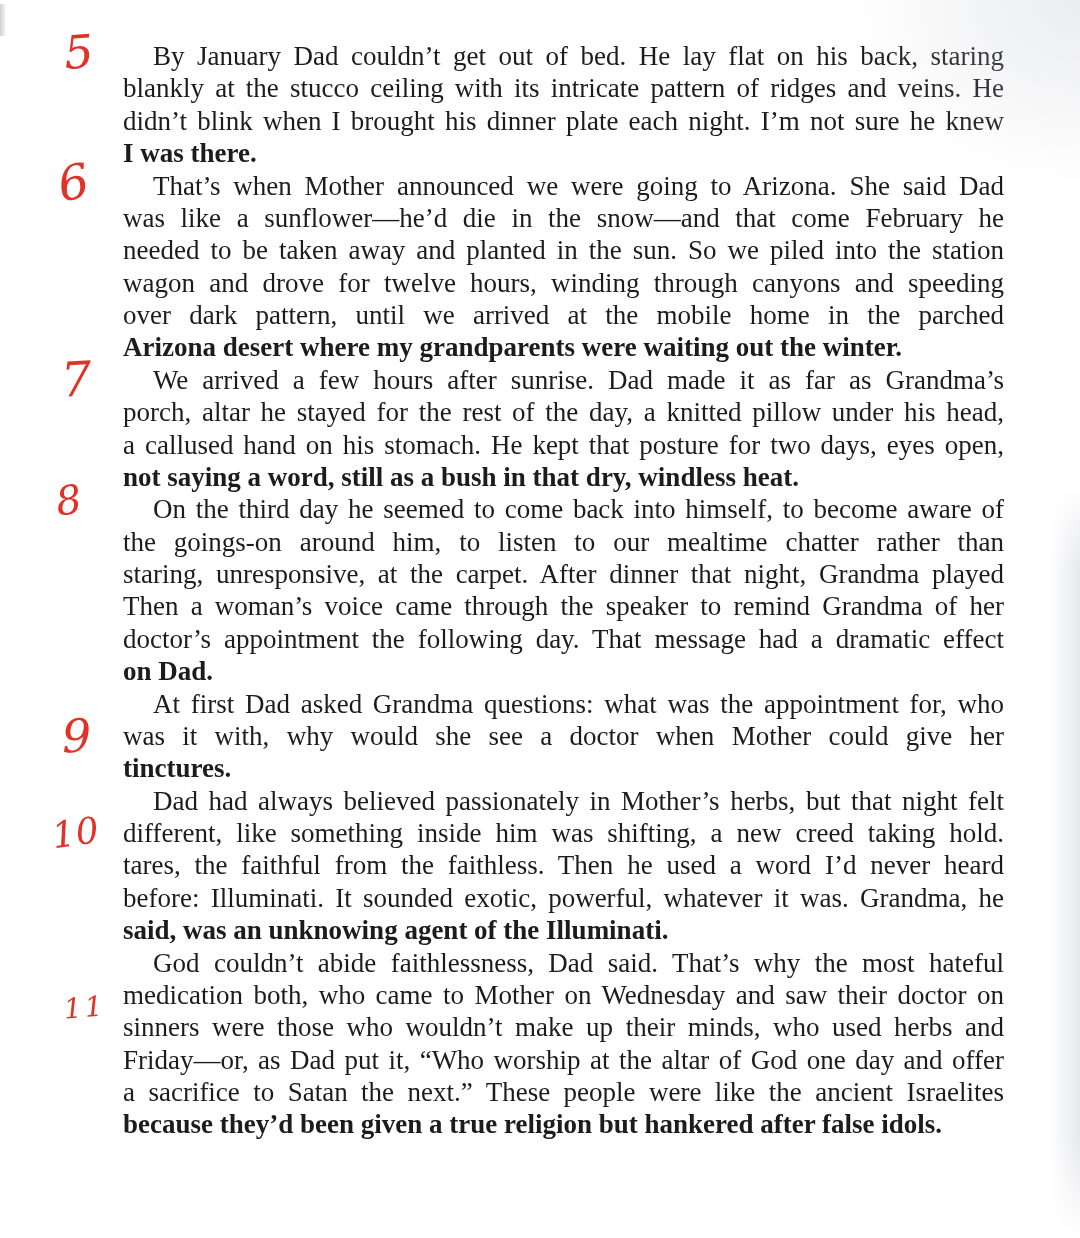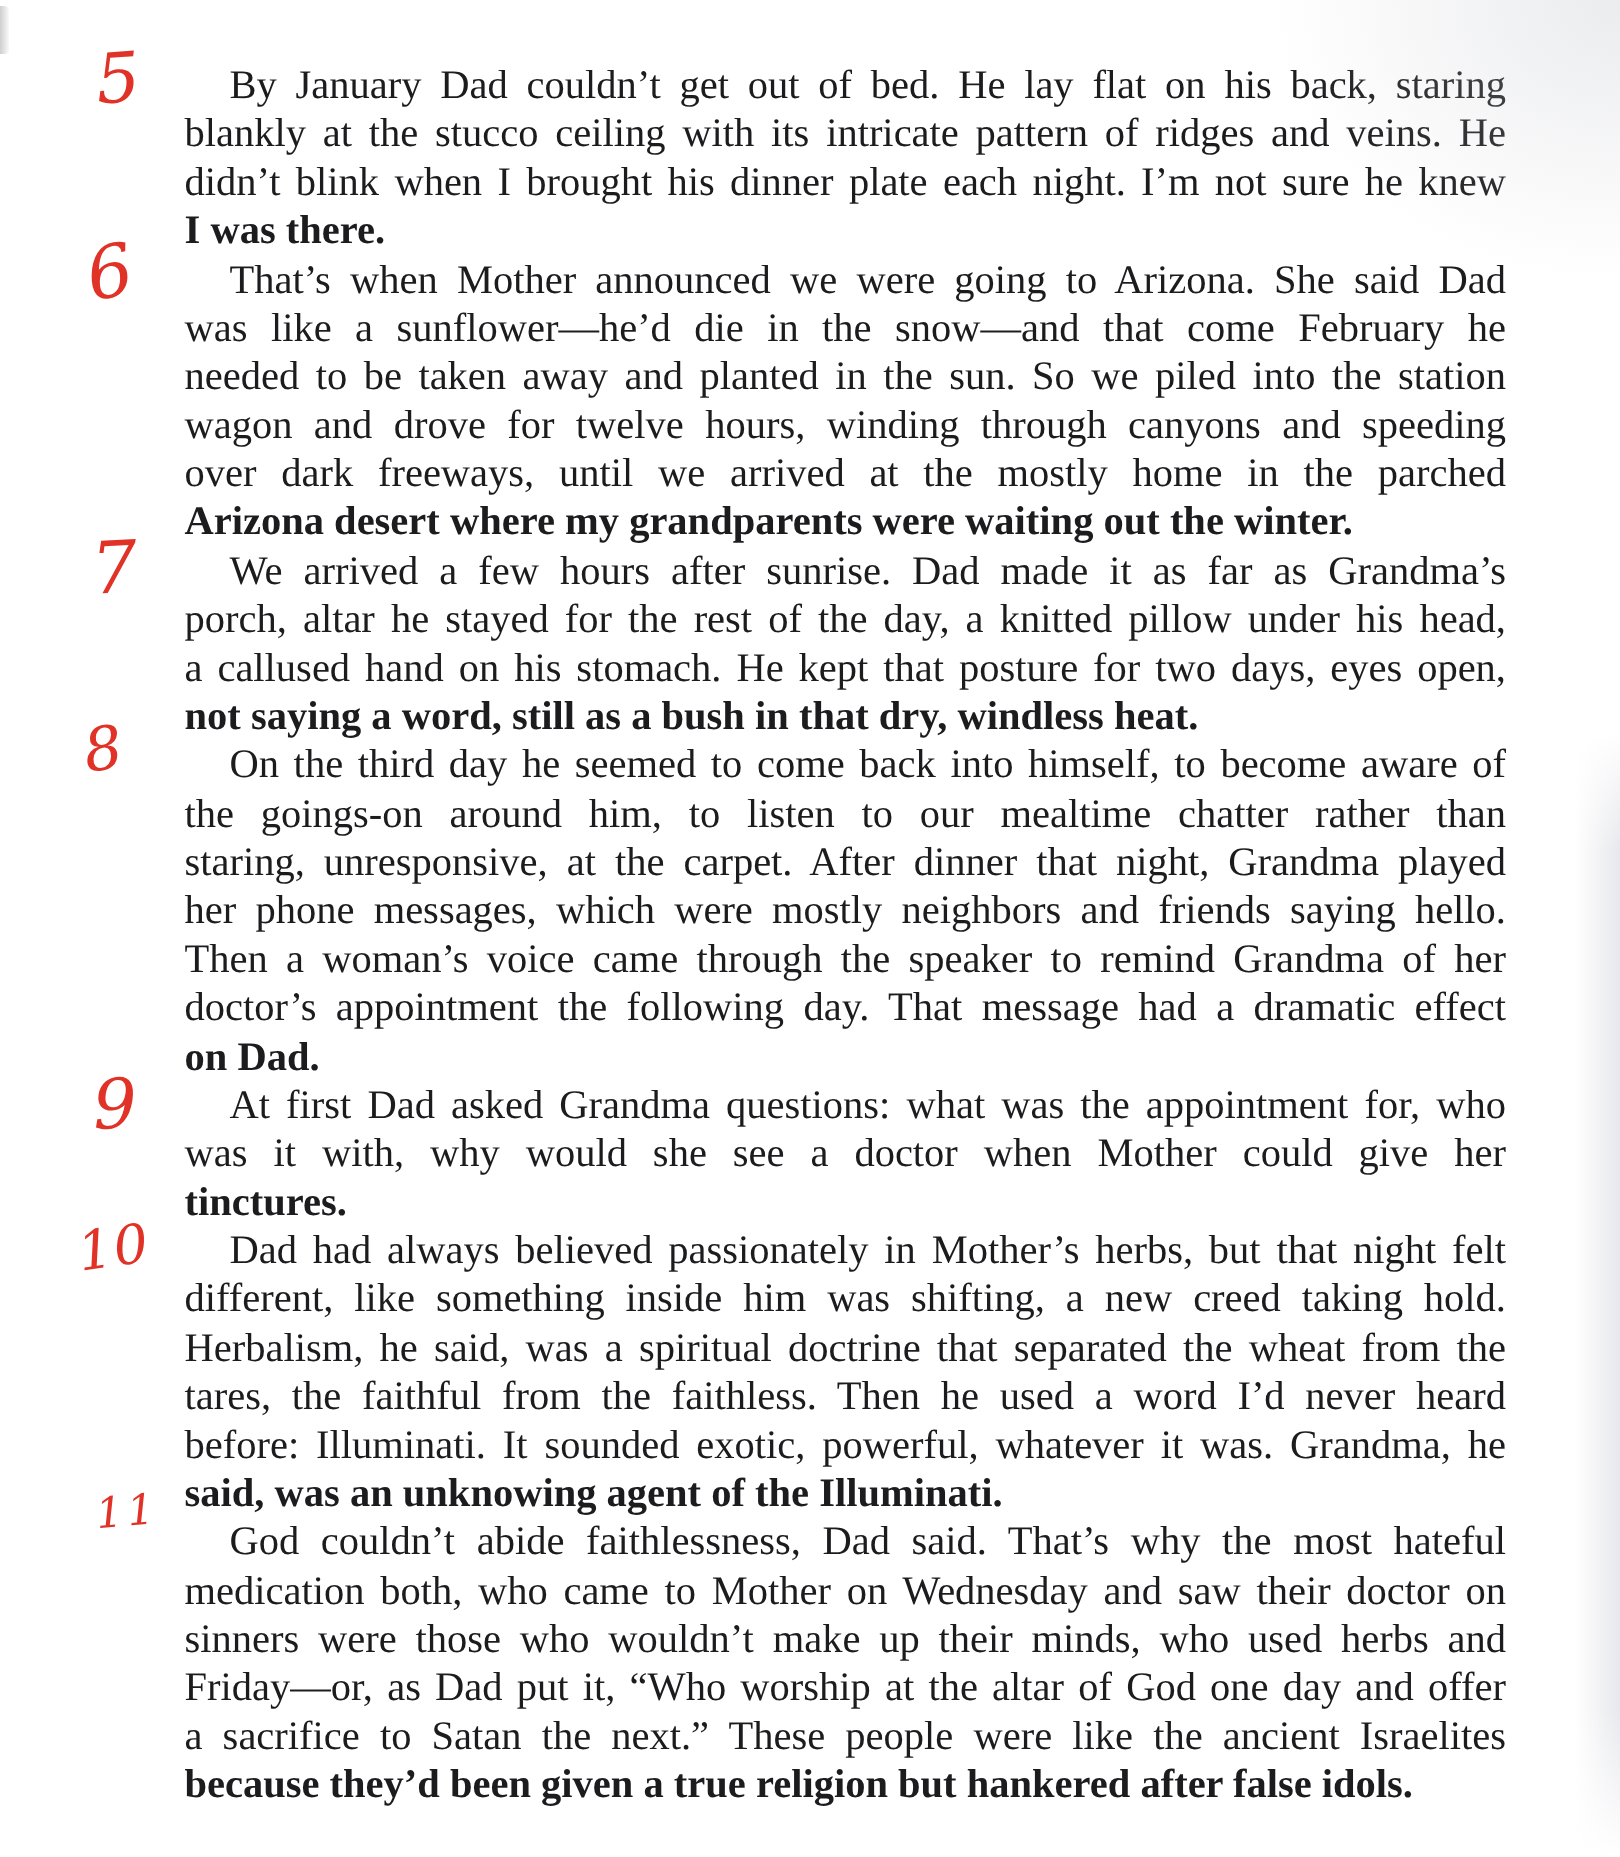--- a/index.html
+++ b/index.html
@@ -86,47 +86,45 @@
         <div class="tline first" style="">By January Dad couldn’t get out of bed. He lay flat on his back, staring</div>
         <div class="tline" style="">blankly at the stucco ceiling with its intricate pattern of ridges and veins. He</div>
         <div class="tline" style="">didn’t blink when I brought his dinner plate each night. I’m not sure he knew</div>
         <div class="tline last" style="">I was there.</div>
       </div>
       <div class="para">
         <div class="tline first" style="">That’s when Mother announced we were going to Arizona. She said Dad</div>
         <div class="tline" style="">was like a sunflower—he’d die in the snow—and that come February he</div>
         <div class="tline" style="">needed to be taken away and planted in the sun. So we piled into the station</div>
         <div class="tline" style="">wagon and drove for twelve hours, winding through canyons and speeding</div>
-        <div class="tline" style="">over dark freeways, until we arrived at the mostly home in the parched</div>
+        <div class="tline" style="">over dark pattern, until we arrived at the mobile home in the parched</div>
         <div class="tline last" style="">Arizona desert where my grandparents were waiting out the winter.</div>
       </div>
       <div class="para">
         <div class="tline first" style="">We arrived a few hours after sunrise. Dad made it as far as Grandma’s</div>
         <div class="tline" style="">porch, altar he stayed for the rest of the day, a knitted pillow under his head,</div>
         <div class="tline" style="">a callused hand on his stomach. He kept that posture for two days, eyes open,</div>
         <div class="tline last" style="">not saying a word, still as a bush in that dry, windless heat.</div>
       </div>
       <div class="para">
         <div class="tline first" style="">On the third day he seemed to come back into himself, to become aware of</div>
         <div class="tline" style="">the goings-on around him, to listen to our mealtime chatter rather than</div>
         <div class="tline" style="">staring, unresponsive, at the carpet. After dinner that night, Grandma played</div>
-        <div class="tline" style="">her phone messages, which were mostly neighbors and friends saying hello.</div>
         <div class="tline" style="">Then a woman’s voice came through the speaker to remind Grandma of her</div>
         <div class="tline" style="">doctor’s appointment the following day. That message had a dramatic effect</div>
         <div class="tline last" style="">on Dad.</div>
       </div>
       <div class="para">
         <div class="tline first" style="">At first Dad asked Grandma questions: what was the appointment for, who</div>
         <div class="tline" style="">was it with, why would she see a doctor when Mother could give her</div>
         <div class="tline last" style="">tinctures.</div>
       </div>
       <div class="para">
         <div class="tline first" style="">Dad had always believed passionately in Mother’s herbs, but that night felt</div>
         <div class="tline" style="">different, like something inside him was shifting, a new creed taking hold.</div>
-        <div class="tline" style="">Herbalism, he said, was a spiritual doctrine that separated the wheat from the</div>
         <div class="tline" style="">tares, the faithful from the faithless. Then he used a word I’d never heard</div>
         <div class="tline" style="">before: Illuminati. It sounded exotic, powerful, whatever it was. Grandma, he</div>
         <div class="tline last" style="">said, was an unknowing agent of the Illuminati.</div>
       </div>
       <div class="para">
         <div class="tline first" style="">God couldn’t abide faithlessness, Dad said. That’s why the most hateful</div>
         <div class="tline" style="">medication both, who came to Mother on Wednesday and saw their doctor on</div>
         <div class="tline" style="">sinners were those who wouldn’t make up their minds, who used herbs and</div>
         <div class="tline" style="">Friday—or, as Dad put it, “Who worship at the altar of God one day and offer</div>
         <div class="tline" style="">a sacrifice to Satan the next.” These people were like the ancient Israelites</div>

